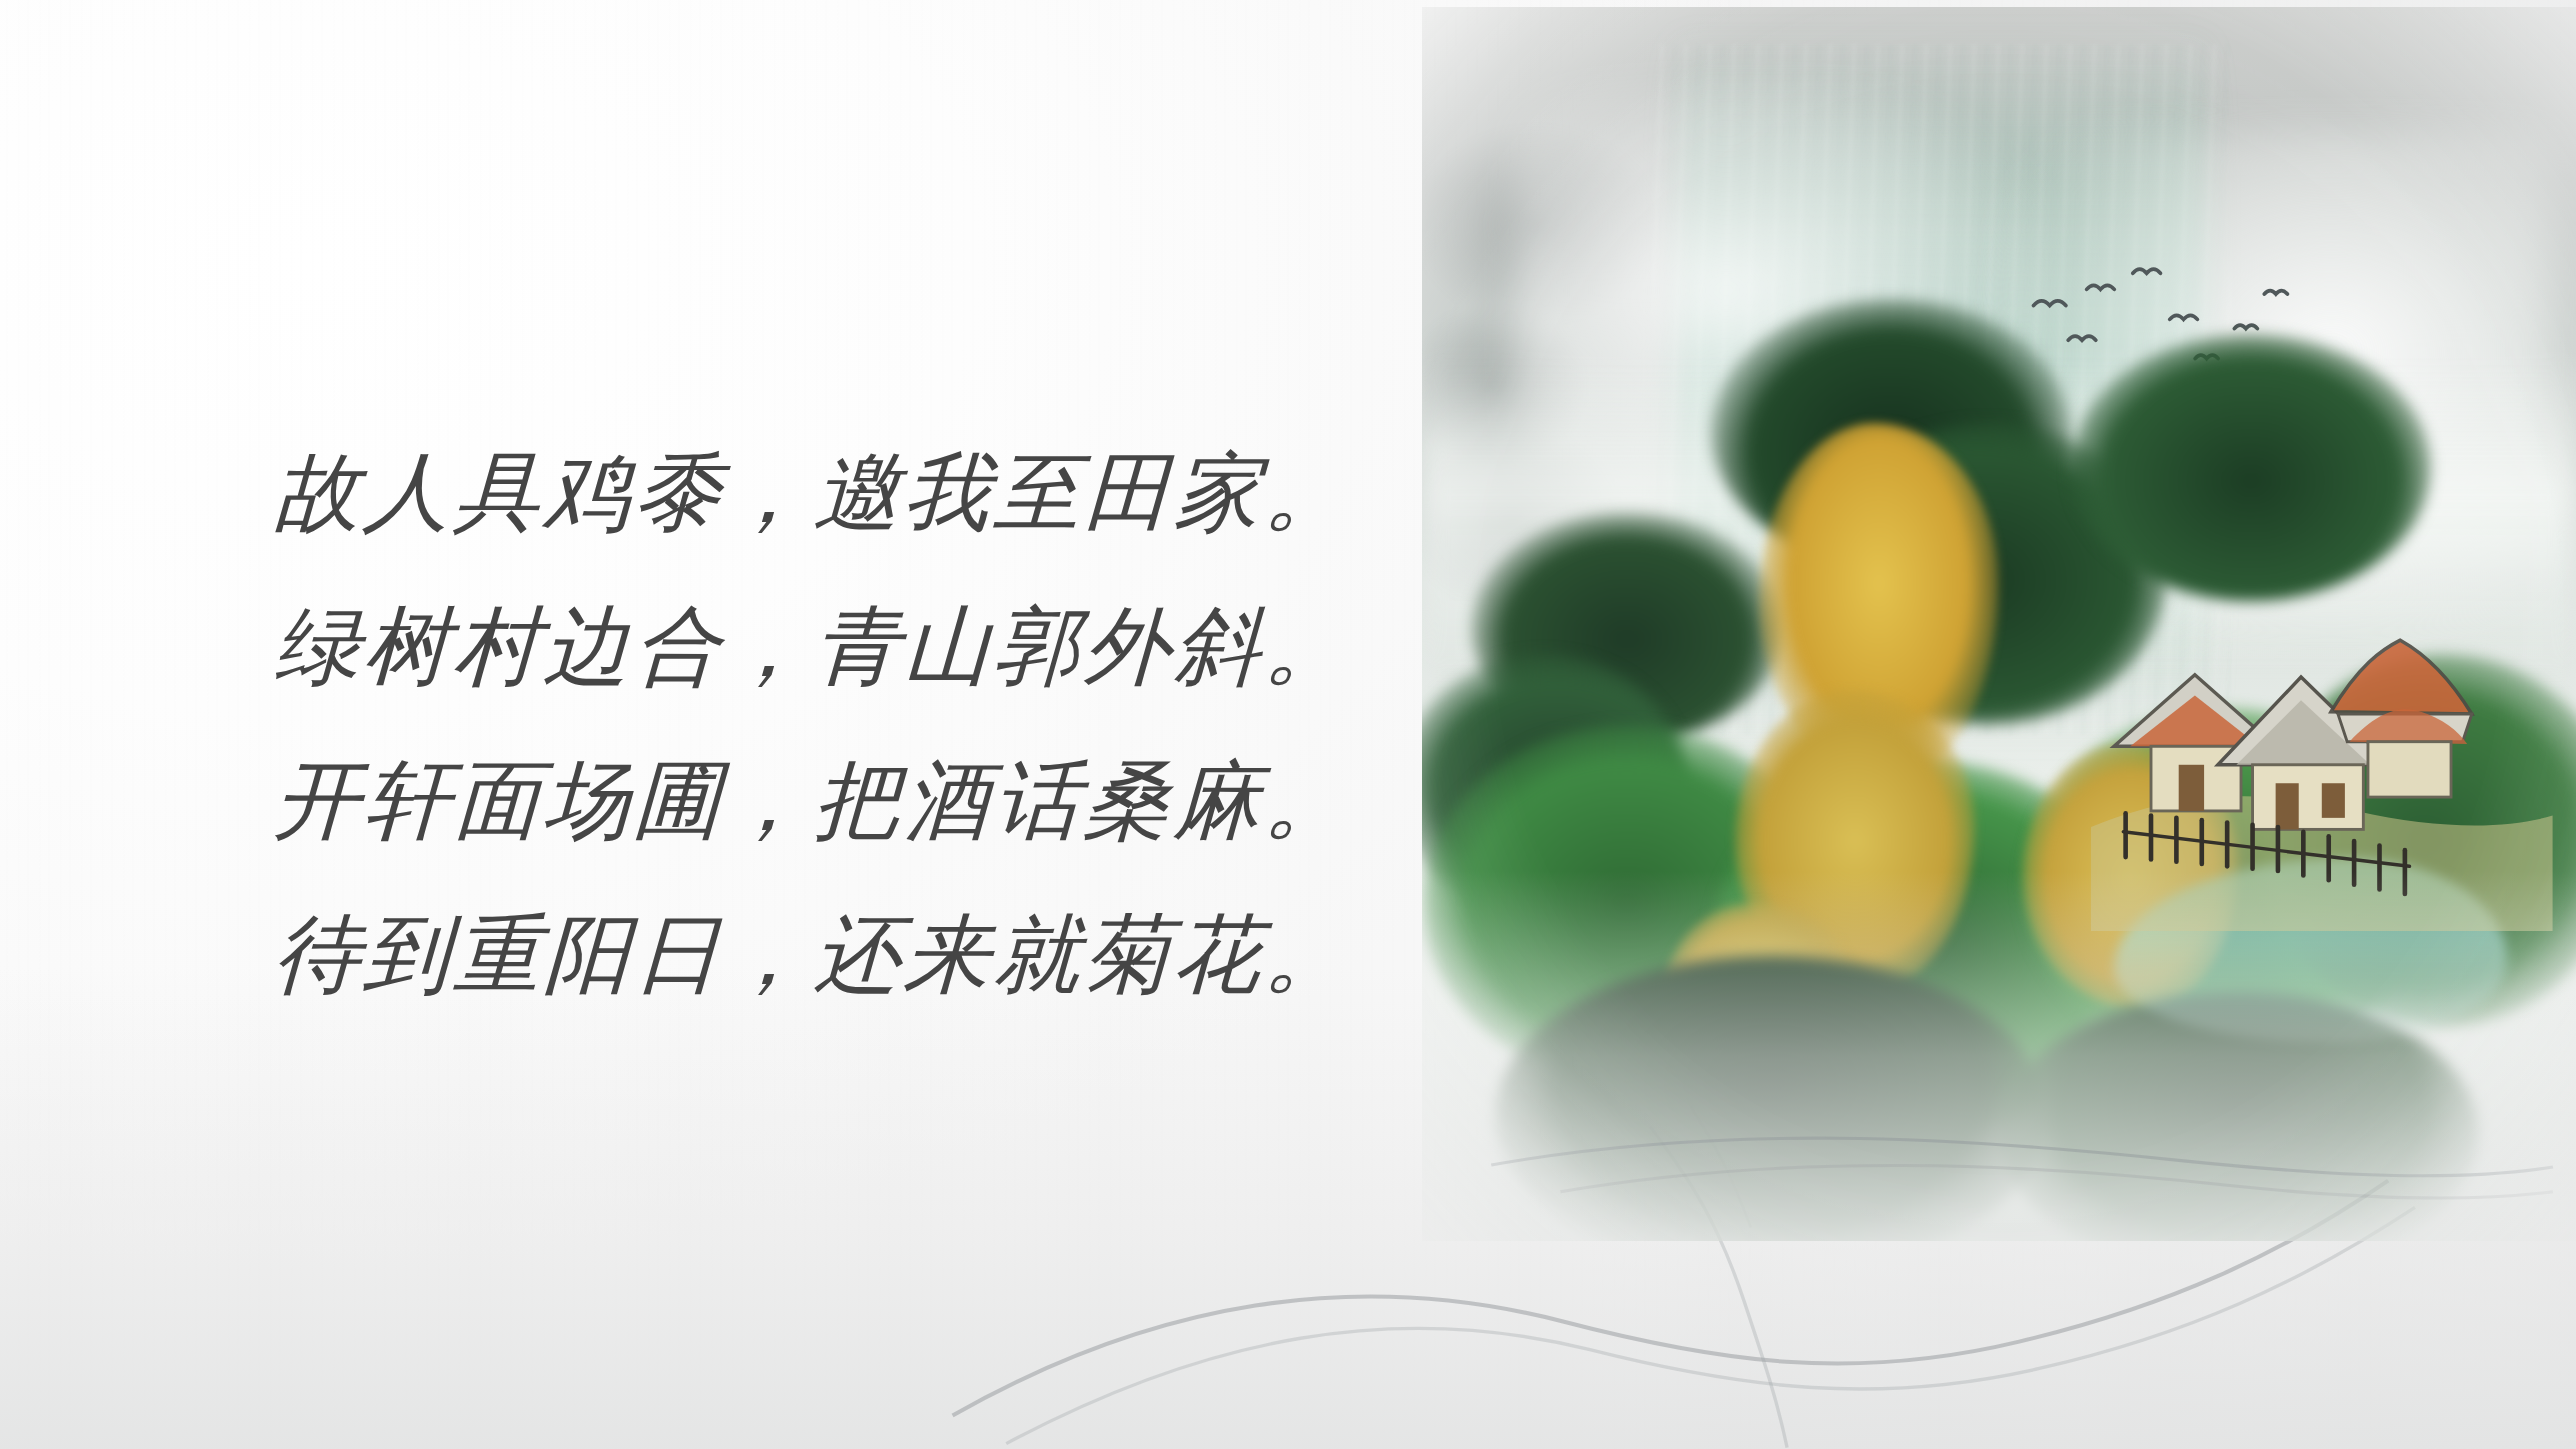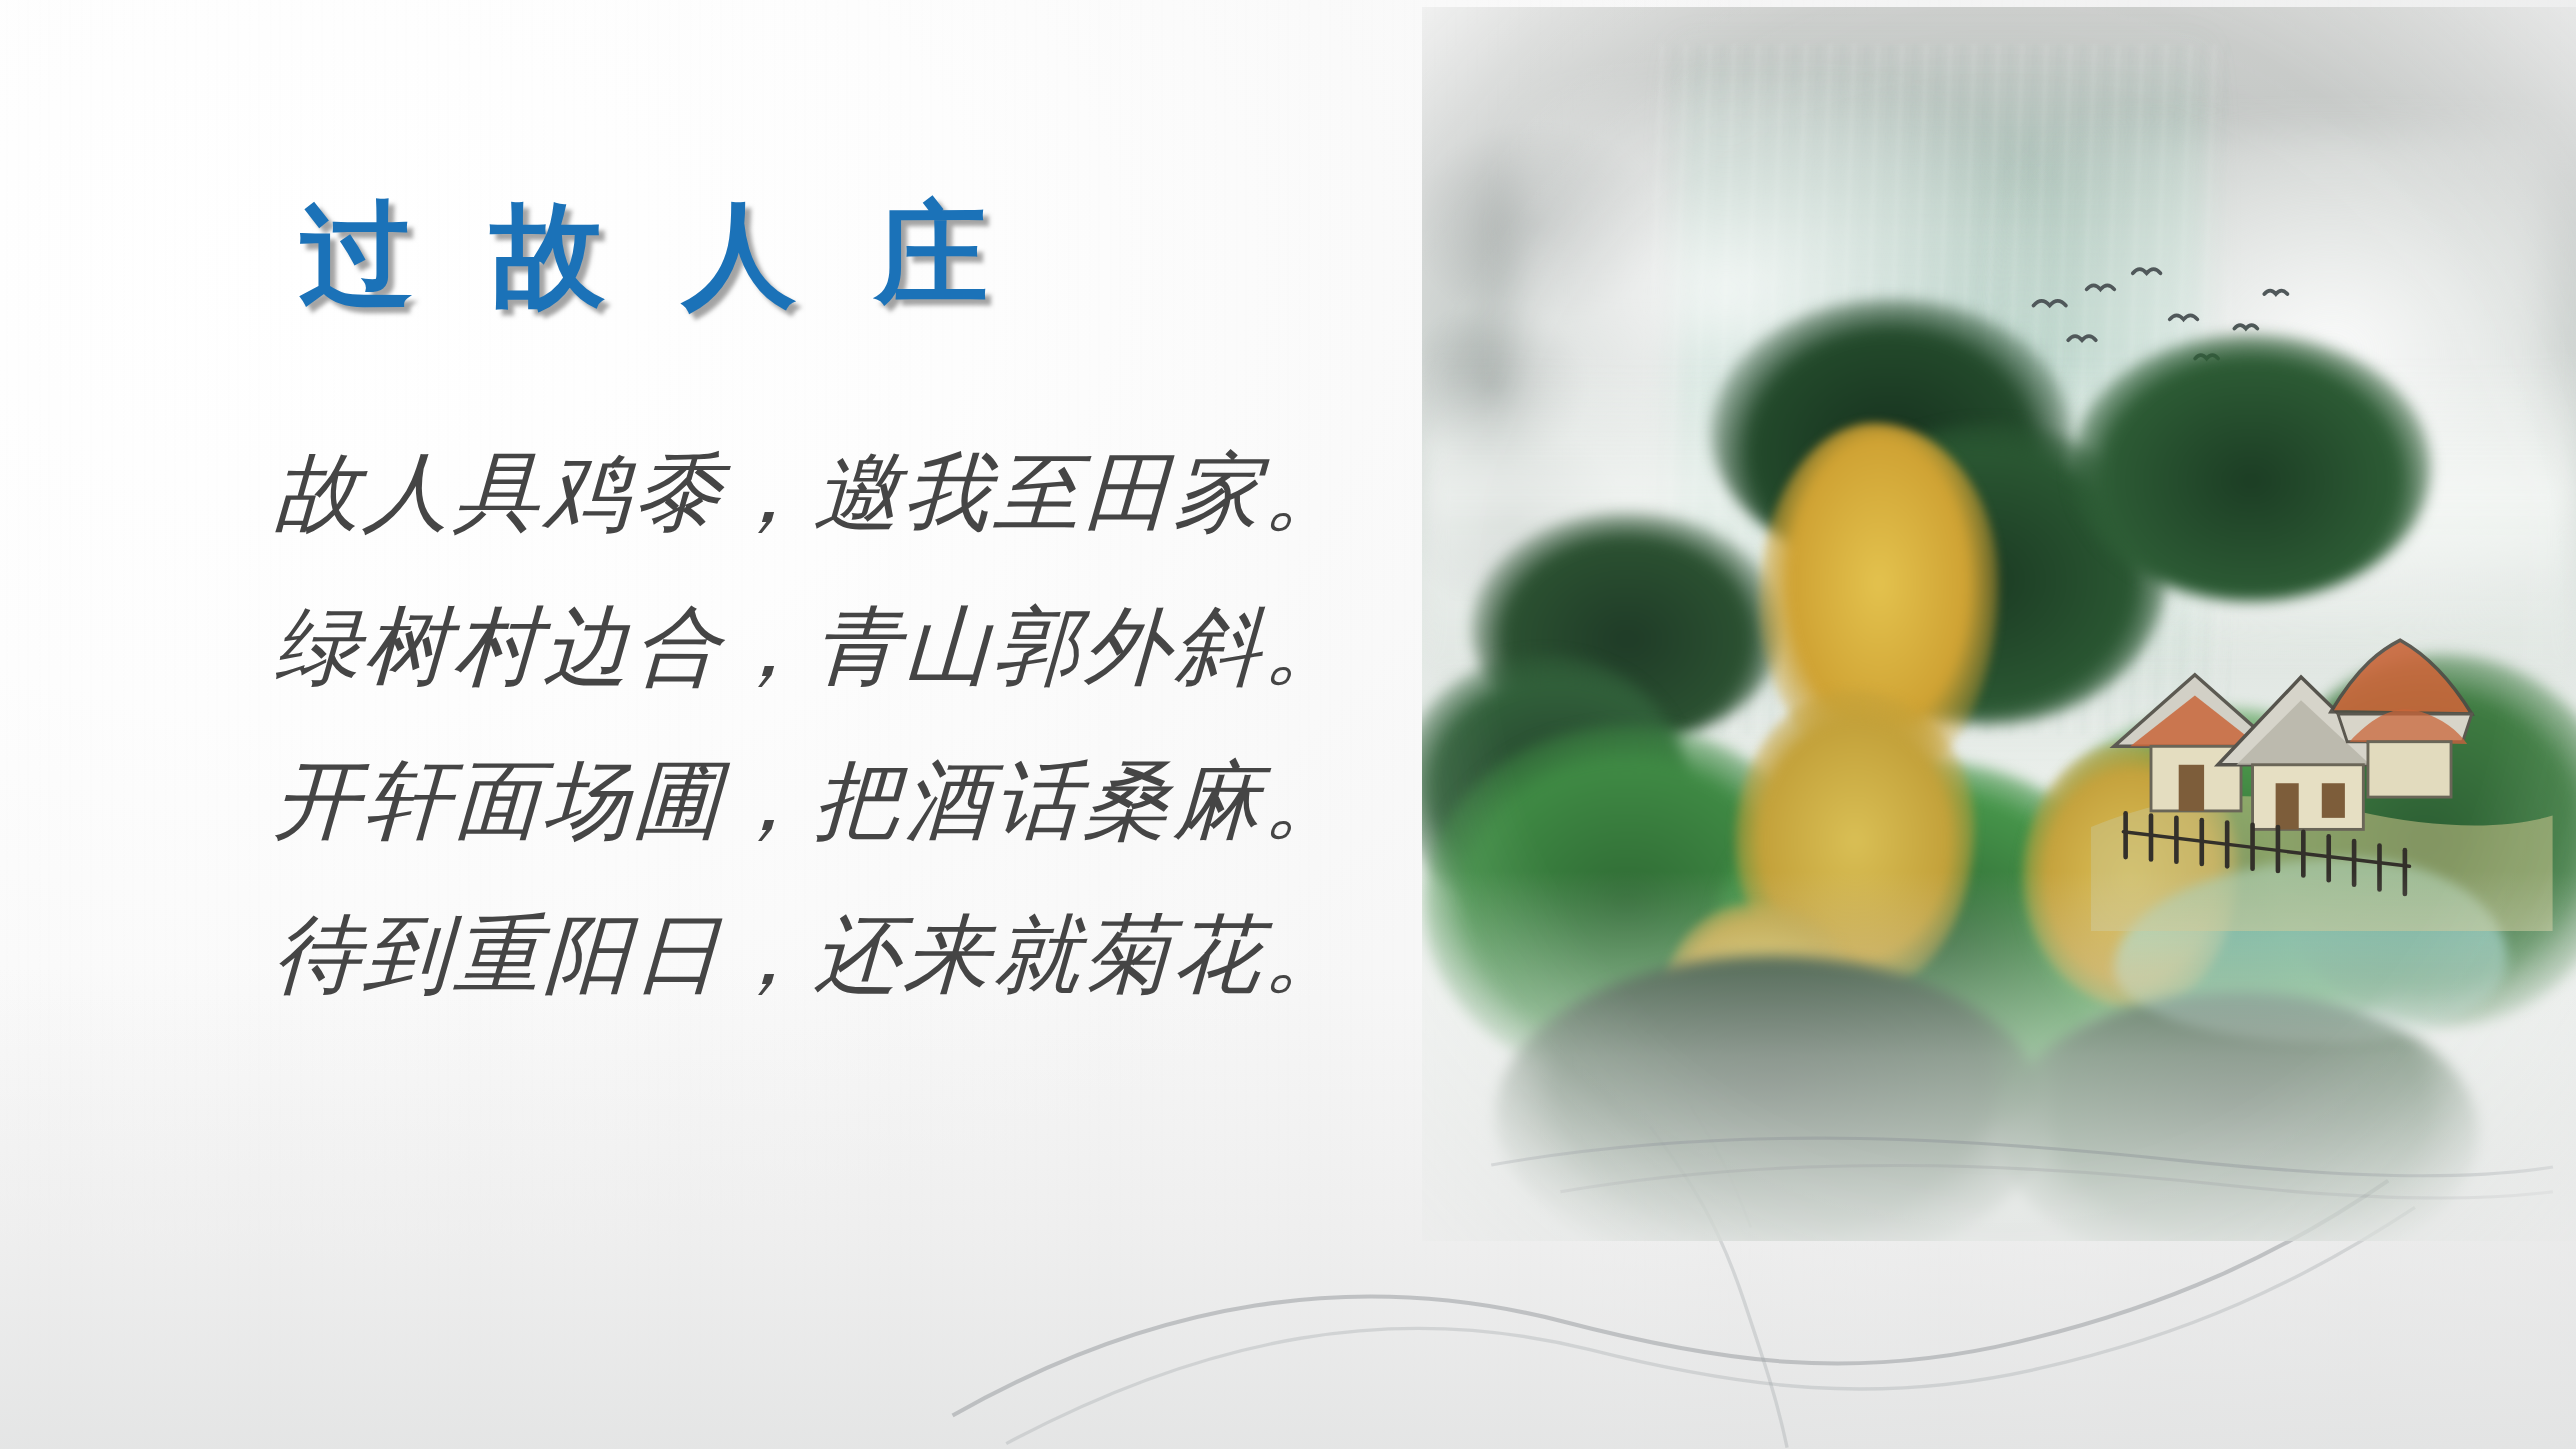--- a/index.html
+++ b/index.html
@@ -269,21 +269,20 @@
     <svg viewBox="0 0 3840 520" preserveAspectRatio="none" aria-hidden="true">
       <path d="M 1420 470 C 1720 300 2020 250 2330 330 C 2560 390 2760 420 3010 360 C 3230 308 3400 230 3560 120" fill="none" stroke="#9a9fa2" stroke-opacity="0.55" stroke-width="6"></path>
       <path d="M 1500 512 C 1800 352 2080 300 2370 372 C 2600 430 2800 455 3040 400 C 3260 350 3430 272 3600 160" fill="none" stroke="#a8adb0" stroke-opacity="0.38" stroke-width="5"></path>
       <path d="M 2460 40 C 2520 120 2560 180 2600 300 C 2630 390 2650 450 2664 518" fill="none" stroke="#9fa4a7" stroke-opacity="0.33" stroke-width="5"></path>
       <path d="M 2520 10 C 2560 70 2584 120 2610 190" fill="none" stroke="#9fa4a7" stroke-opacity="0.25" stroke-width="4"></path>
     </svg>
   </div>
 
   <div class="text-column">
 
-    <div class="poem-title">过 故 人 庄</div>
 
     <div class="poem-body">
       <div class="poem-line">故人具鸡黍，邀我至田家。</div>
       <div class="poem-line">绿树村边合，青山郭外斜。</div>
       <div class="poem-line">开轩面场圃，把酒话桑麻。</div>
       <div class="poem-line">待到重阳日，还来就菊花。</div>
     </div>
 
   </div>
 

